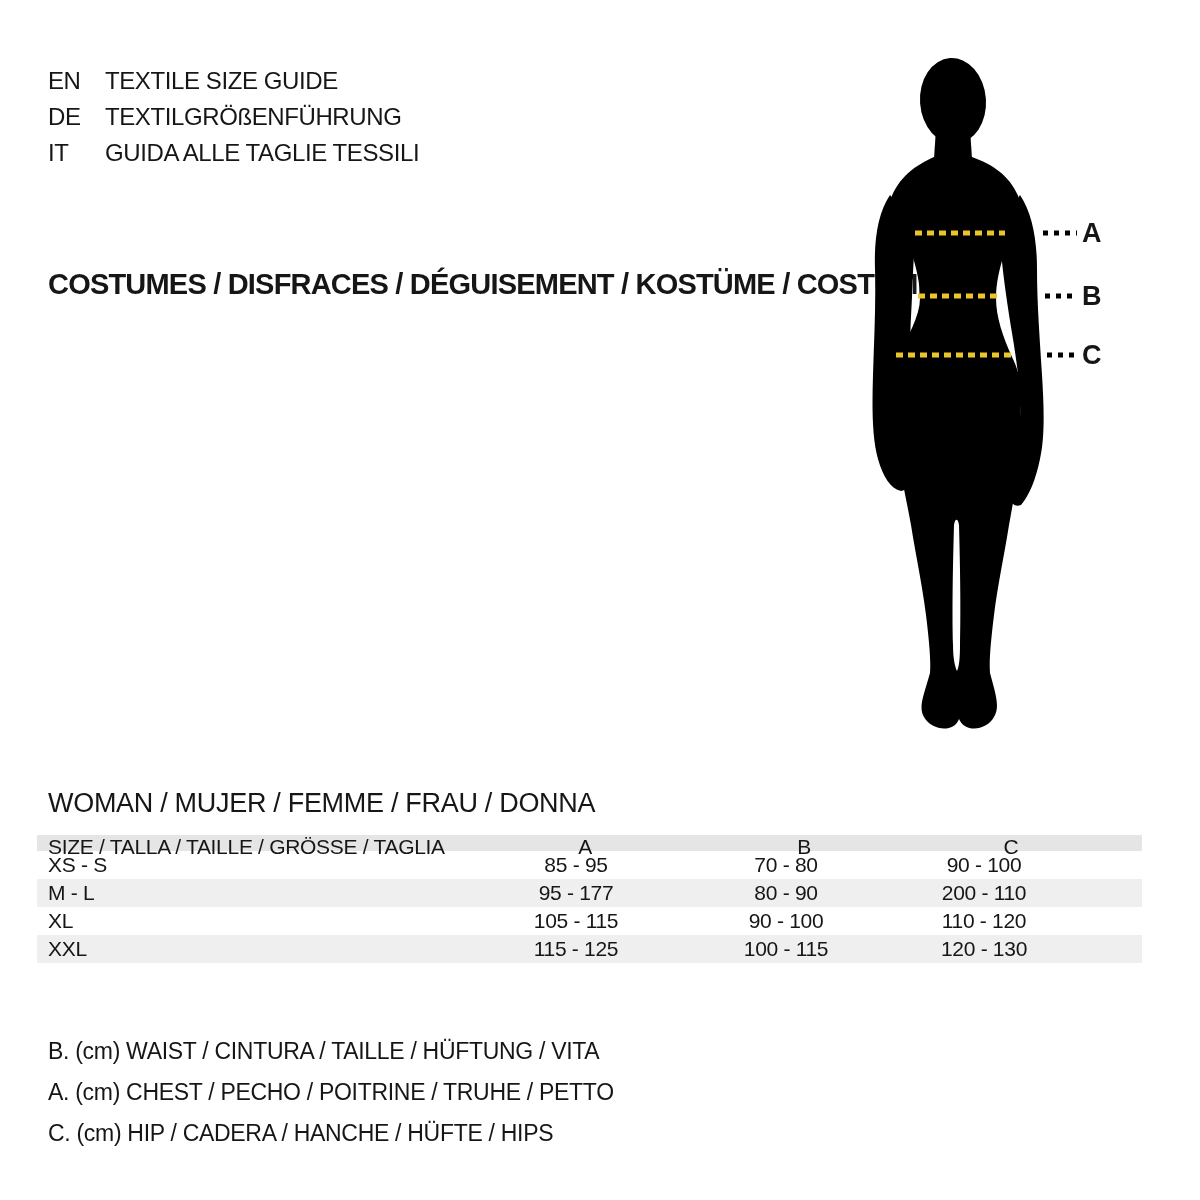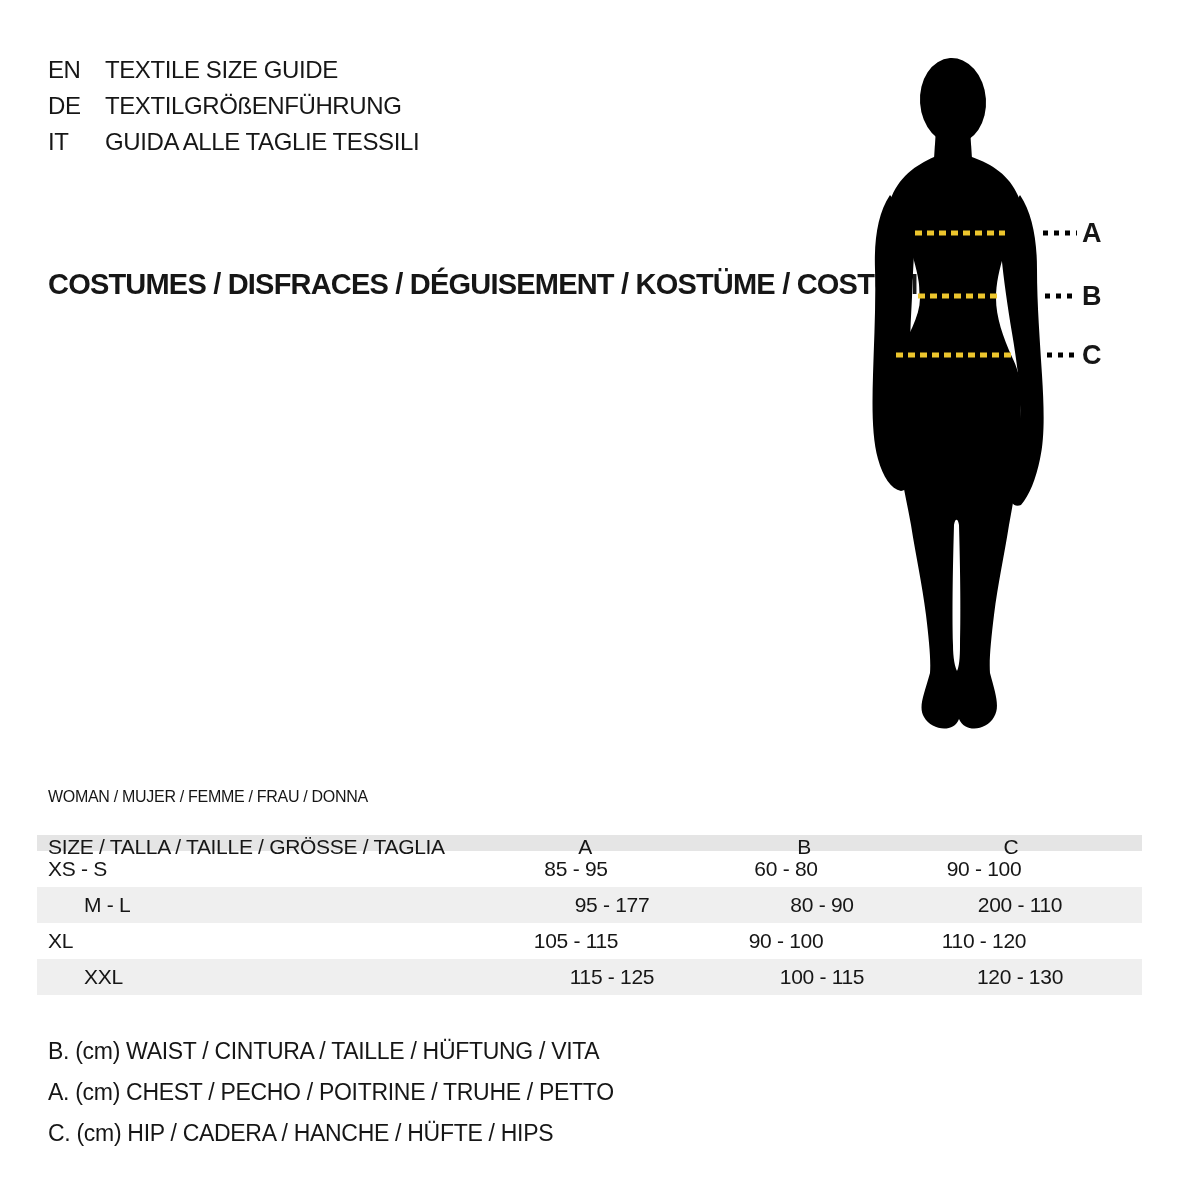--- a/index.html
+++ b/index.html
@@ -5,48 +5,48 @@
   html,body{margin:0;padding:0;}
   body{
     width:1200px;height:1200px;position:relative;overflow:hidden;
     background:#ffffff;color:#161616;
     font-family:"Liberation Sans","DejaVu Sans",sans-serif;
     -webkit-font-smoothing:antialiased;
   }
   .abs{position:absolute;}
 
   
-  .lang-block{left:48px;top:52px;}
+  .lang-block{left:48px;top:63px;}
   .lang-row{display:flex;line-height:36px;font-size:24px;letter-spacing:-0.4px;}
   .lang-code{width:57px;flex:0 0 57px;}
   .lang-label{white-space:nowrap;}
 
   
   .category-line{
     left:48px;top:268px;font-size:29px;font-weight:bold;
     letter-spacing:-0.8px;white-space:nowrap;
   }
 
   
   .figure-wrap{left:870px;top:55px;width:250px;height:680px;}
   .measure-label{
     left:1082px;width:36px;font-size:27px;font-weight:bold;
     line-height:30px;text-align:left;
   }
   .label-a{top:218px;} .label-b{top:281px;} .label-c{top:340px;}
 
   
-  .section-title{left:48px;top:788px;font-size:16px;letter-spacing:-0.3px;white-space:nowrap;}
+  .section-title{left:48px;top:788px;font-size:27px;letter-spacing:-0.3px;white-space:nowrap;}
   .size-table{left:37px;top:835px;width:1105px;font-size:21px;letter-spacing:-0.3px;}
   .trow{
     display:grid;grid-template-columns:433px 212px 208px 188px 64px;
-    align-items:center;height:36px;
+    align-items:center;height:28px;
   }
   .trow.thead{background:#e5e5e5;height:16px;gap:9px;}
-  .trow.alt{background:#efefef;padding-left:36px;}
+  .trow.alt{background:#efefef;}
   .c-size{padding-left:11px;text-align:left;white-space:nowrap;}
   .c-val{text-align:center;white-space:nowrap;}
 
   
   .legend-block{left:48px;top:1031px;}
   .legend-line{line-height:41px;font-size:23px;letter-spacing:-0.3px;white-space:nowrap;}
 </style>
 </head>
 <body>
 
@@ -153,21 +153,21 @@
   <div class="trow thead">
     <div class="c-size">SIZE / TALLA / TAILLE / GRÖSSE / TAGLIA</div>
     <div class="c-val">A</div>
     <div class="c-val">B</div>
     <div class="c-val">C</div>
     <div class="c-val"></div>
   </div>
   <div class="trow">
     <div class="c-size">XS - S</div>
     <div class="c-val">85 - 95</div>
-    <div class="c-val">60 - 80</div>
+    <div class="c-val">70 - 80</div>
     <div class="c-val">90 - 100</div>
     <div class="c-val"></div>
   </div>
   <div class="trow alt">
     <div class="c-size">M - L</div>
     <div class="c-val">95 - 177</div>
     <div class="c-val">80 - 90</div>
     <div class="c-val">200 - 110</div>
     <div class="c-val"></div>
   </div>

